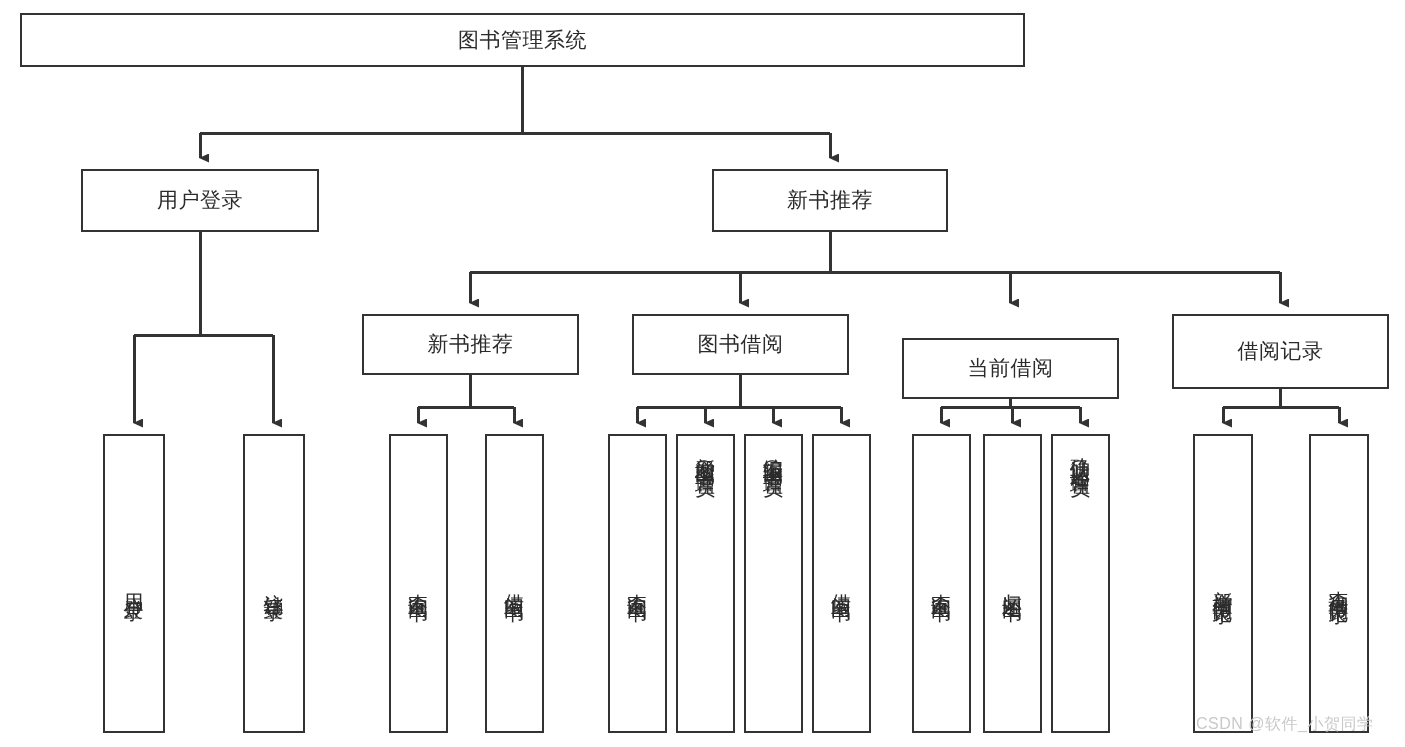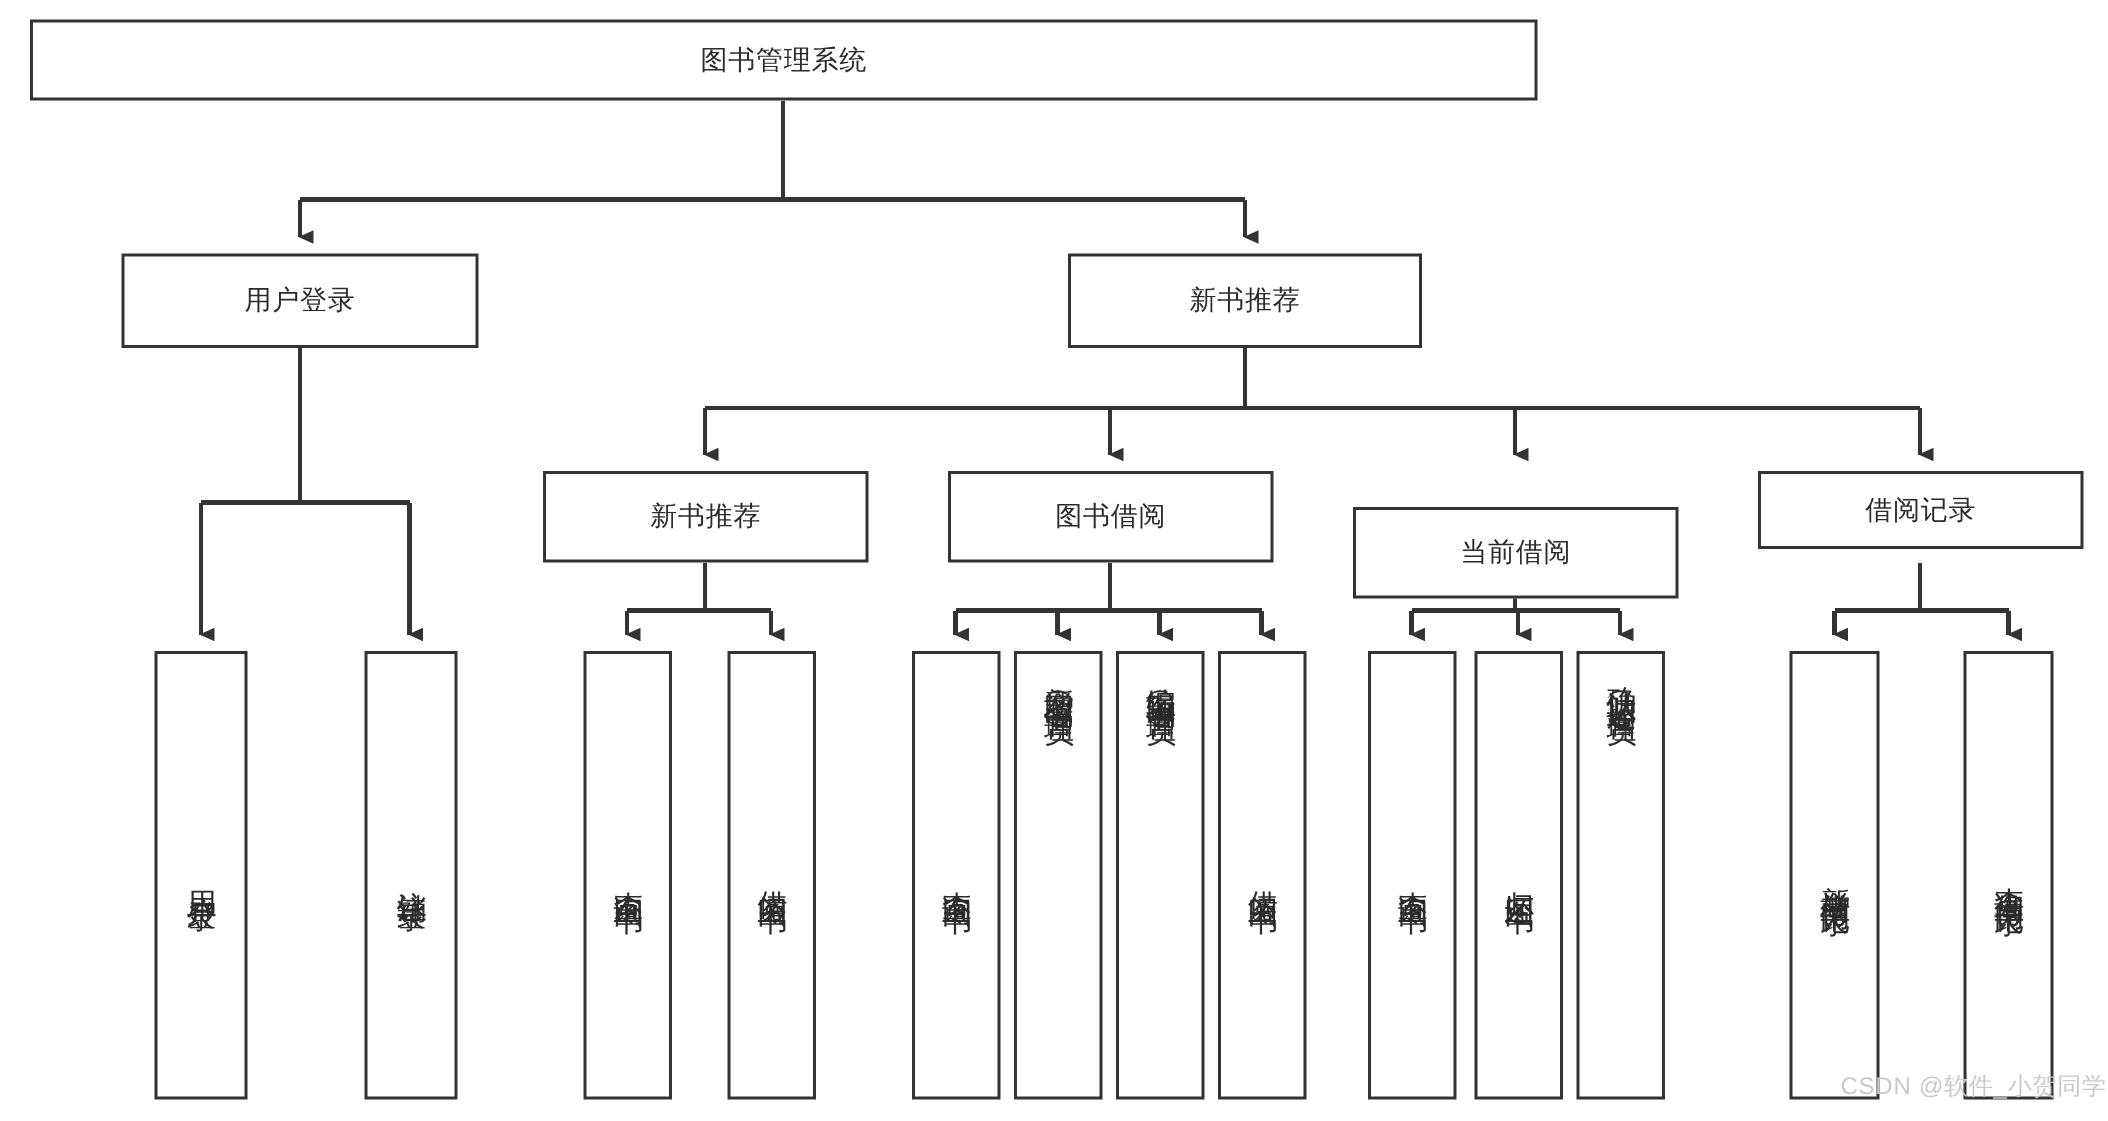--- a/index.html
+++ b/index.html
@@ -32,21 +32,21 @@
     position: absolute;
     box-sizing: border-box;
     background: #ffffff;
     border: 2.5px solid #333333;
     display: flex;
     align-items: center;
     justify-content: center;
     color: #2b2b2b;
   }
   .node-label {
-    font-size: 18px;
+    font-size: 21px;
     line-height: 1.15;
     letter-spacing: 0.5px;
     color: #2b2b2b;
     white-space: nowrap;
     user-select: none;
   }
   .node-box.vertical {
     align-items: flex-start;
     justify-content: center;
     padding-top: 6px;
@@ -65,21 +65,20 @@
   }
   .watermark {
     position: absolute;
     left: 1196px;
     top: 714px;
     font-size: 16px;
     color: #c9c9c9;
     letter-spacing: 0.5px;
     user-select: none;
     white-space: nowrap;
-    padding-left: 31px;
   }
 </style>
 </head>
 <body>
 
 <div id="diagram-root">
 
   <svg class="flow" viewBox="0 0 1405 747">
     <defs>
       <marker id="arrowhead" markerWidth="9" markerHeight="10" refX="4.5" refY="9" orient="auto" markerUnits="userSpaceOnUse">
@@ -143,21 +142,21 @@
 
   <div class="node-box" id="node-l3-0" style="left: 362px; top: 314px; width: 217px; height: 61px;">
     <span class="node-label">新书推荐</span>
   </div>
   <div class="node-box" id="node-l3-1" style="left: 632px; top: 314px; width: 217px; height: 61px;">
     <span class="node-label">图书借阅</span>
   </div>
   <div class="node-box" id="node-l3-2" style="left: 902px; top: 314px; width: 217px; height: 61px; margin-top: 24px;">
     <span class="node-label">当前借阅</span>
   </div>
-  <div class="node-box" id="node-l3-3" style="left: 1172px; top: 314px; width: 217px; height: 52px;">
+  <div class="node-box" id="node-l3-3" style="left: 1172px; top: 314px; width: 217px; height: 75px;">
     <span class="node-label">借阅记录</span>
   </div>
 
   <div class="node-box vertical center-text" id="node-leaf-0" style="left: 103px; top: 434px; width: 62px; height: 299px;">
     <span class="node-label">用户登录</span>
   </div>
   <div class="node-box vertical center-text" id="node-leaf-1" style="left: 243px; top: 434px; width: 62px; height: 299px;">
     <span class="node-label">注销登录</span>
   </div>
   <div class="node-box vertical center-text" id="node-leaf-2" style="left: 389px; top: 434px; width: 59px; height: 299px;">

